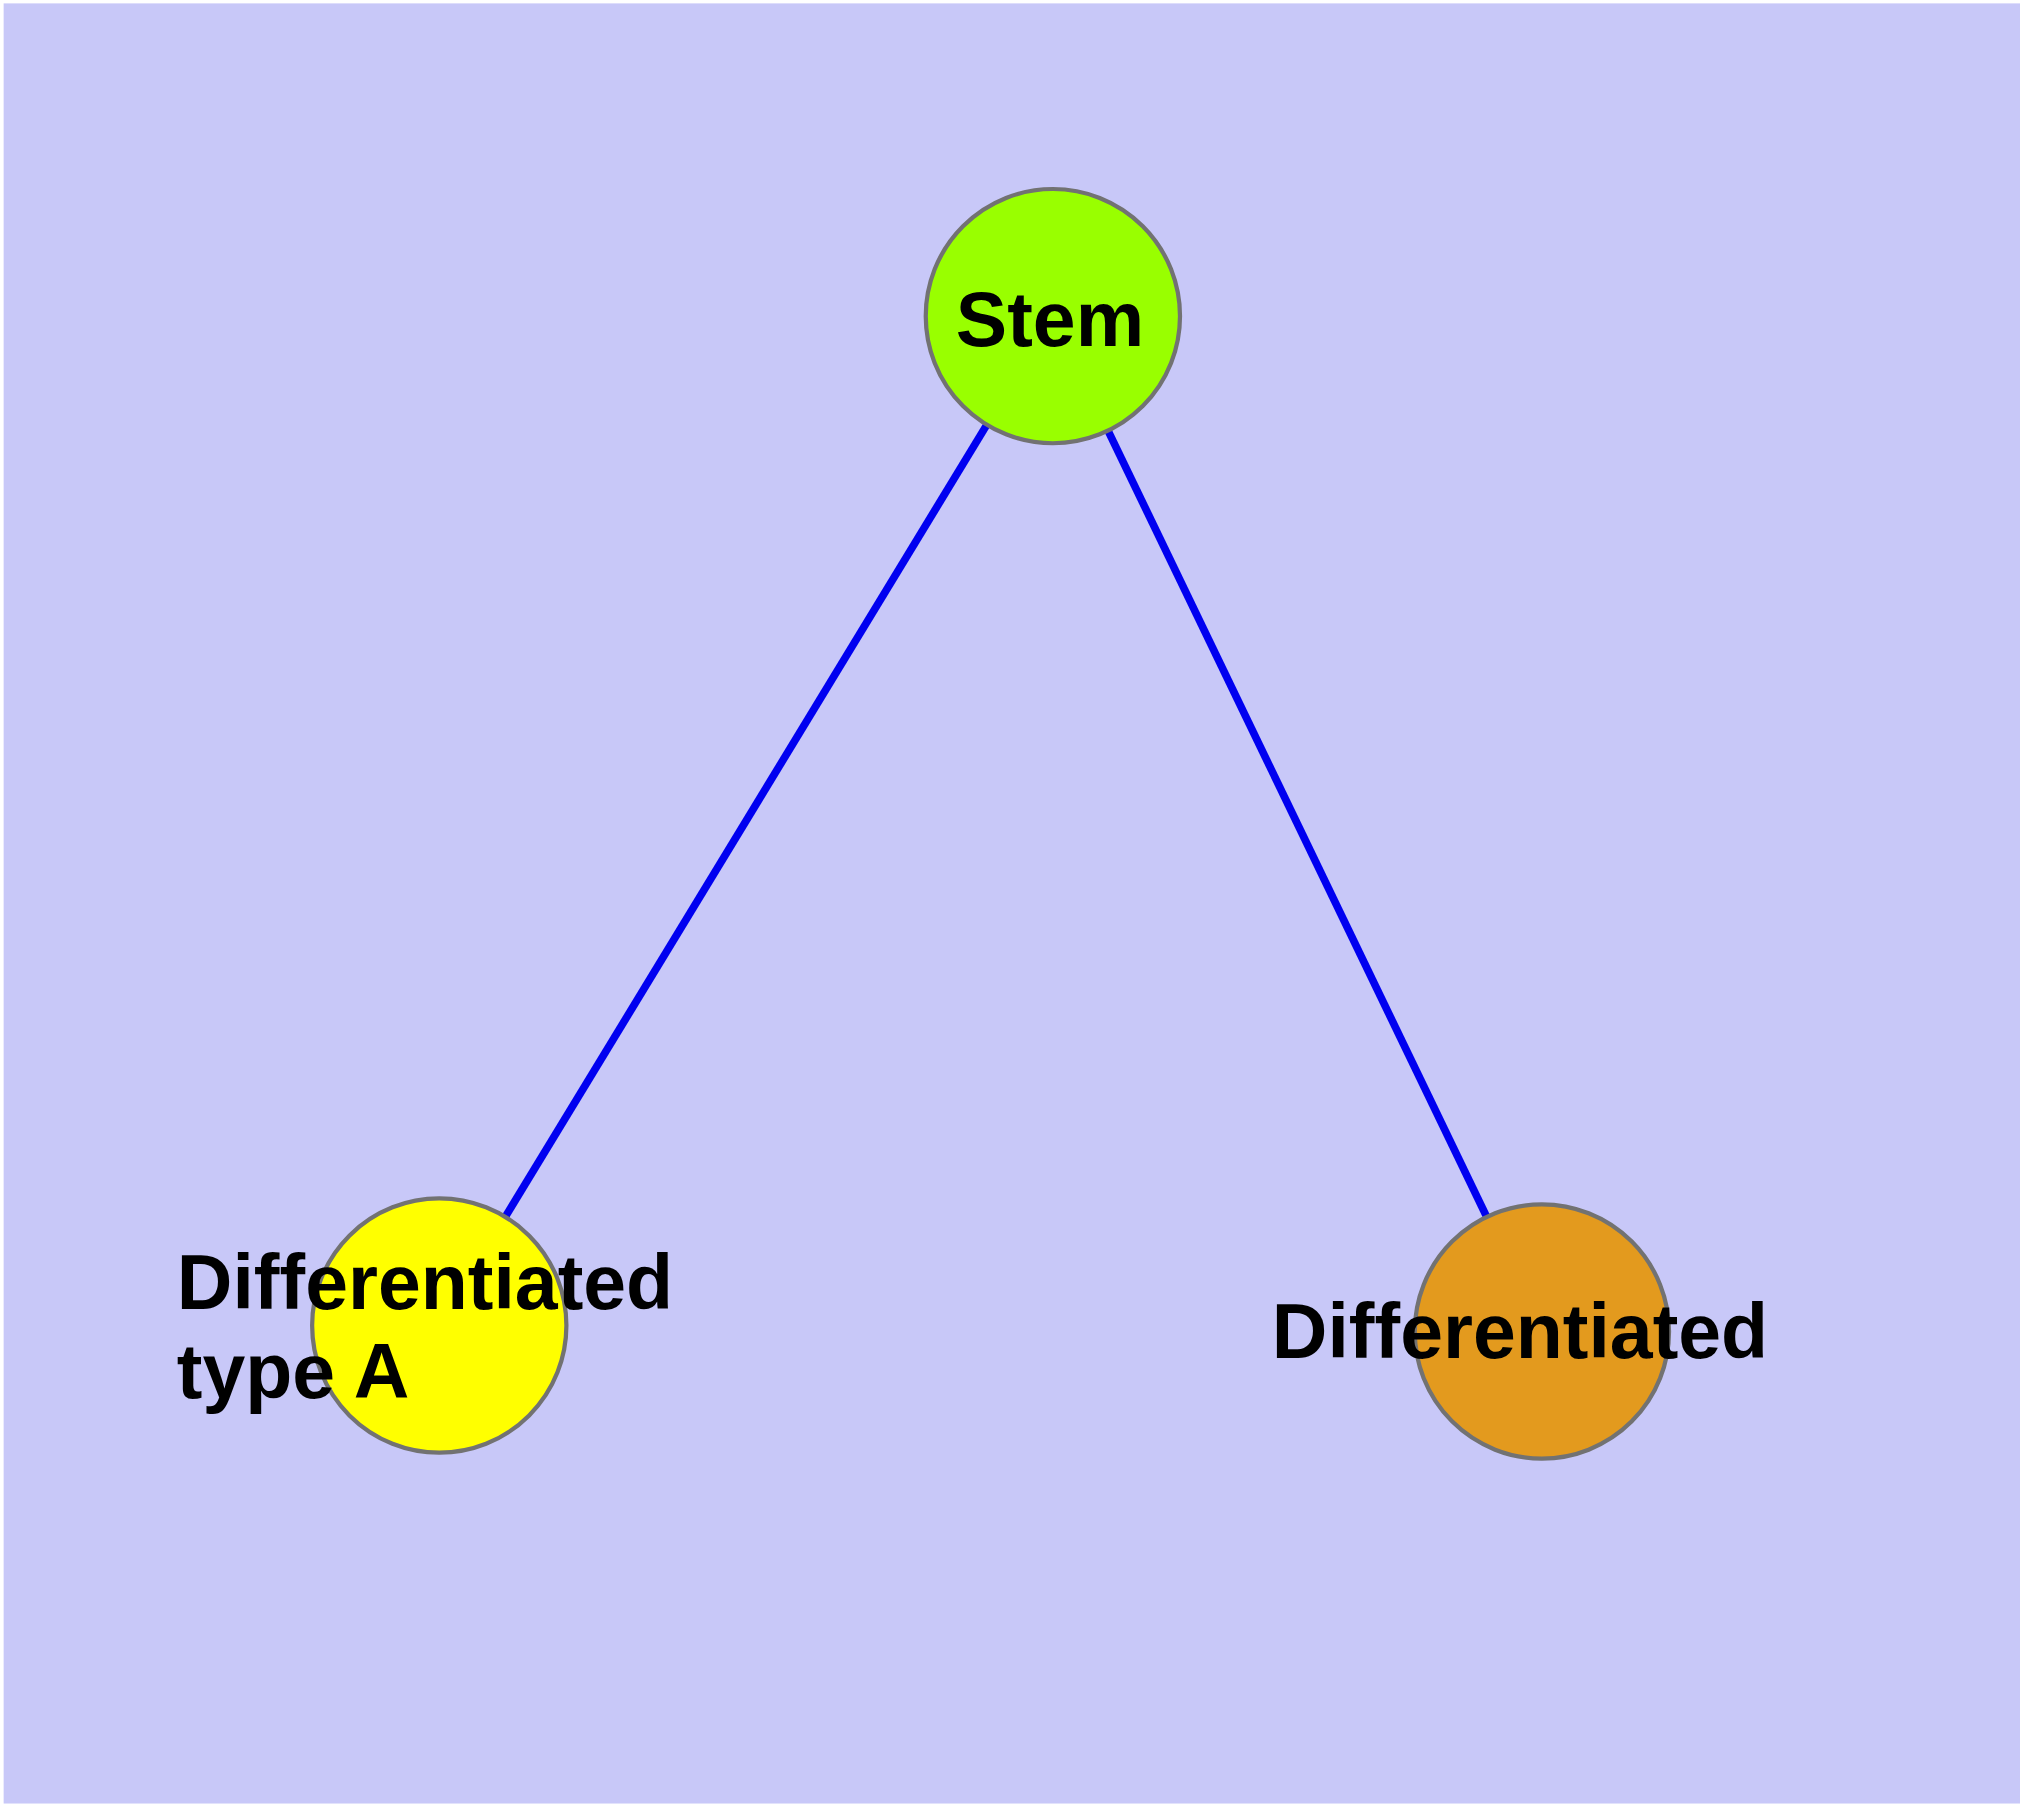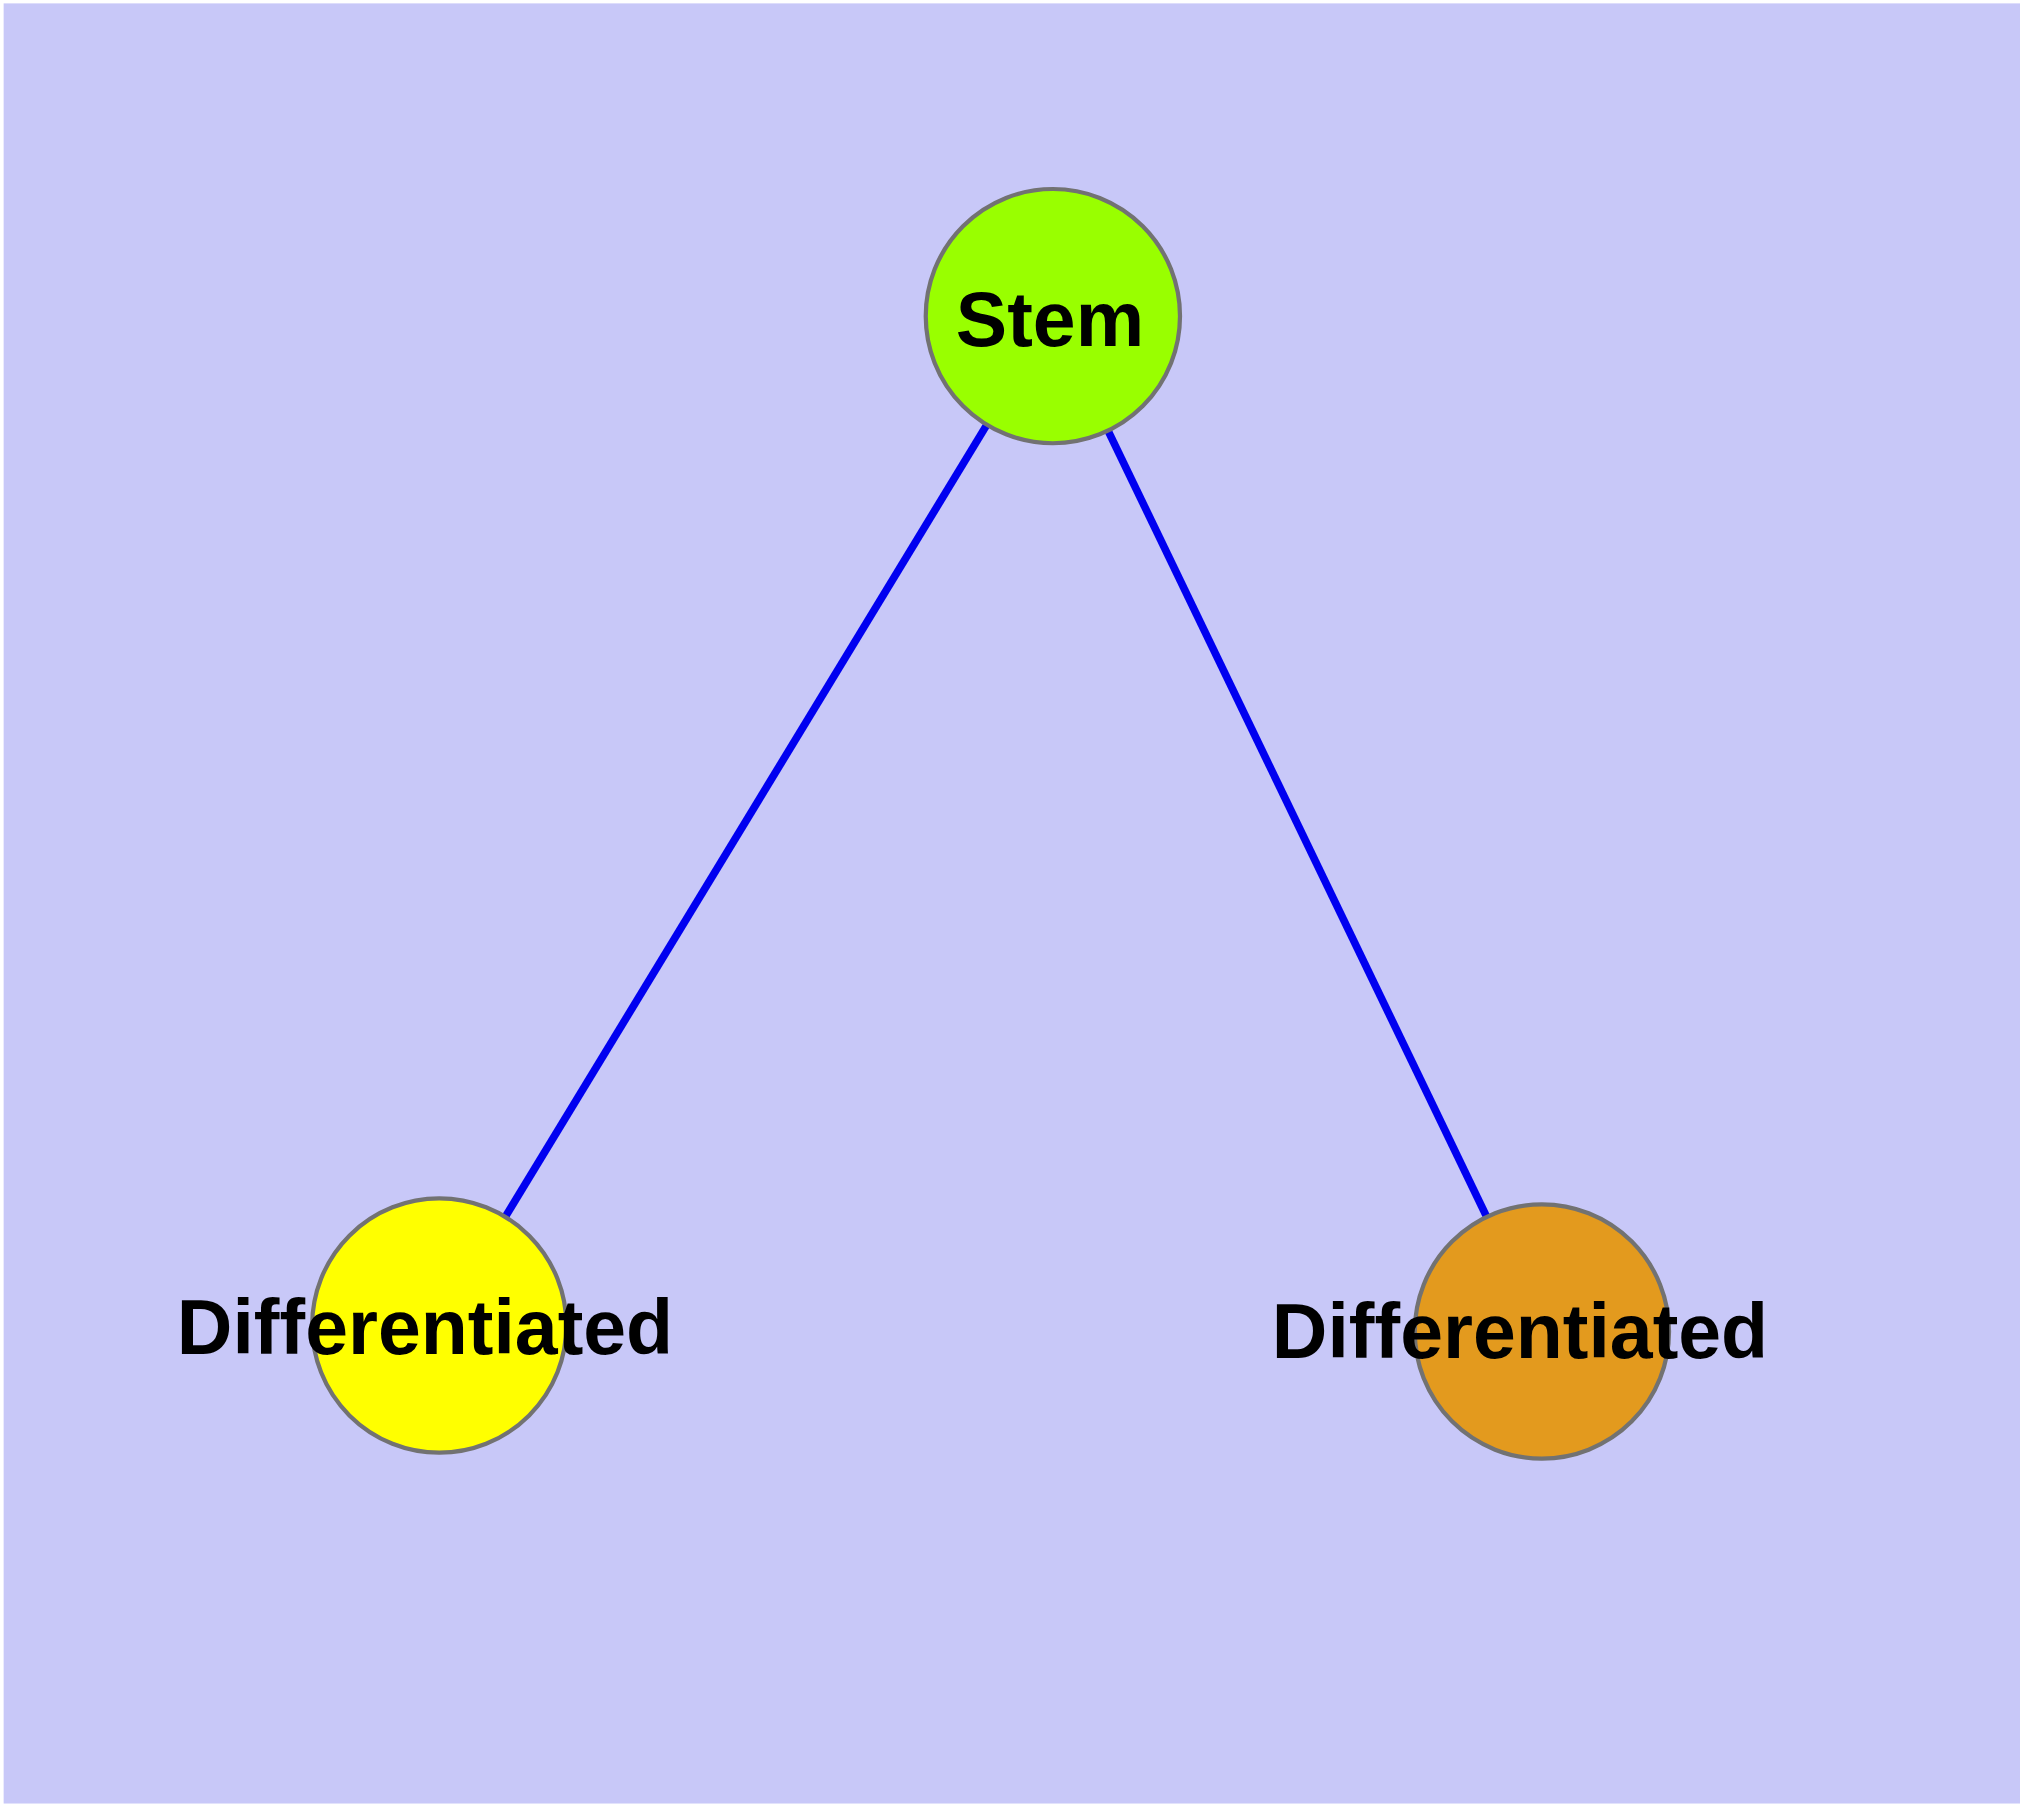--- a/index.html
+++ b/index.html
@@ -51,20 +51,21 @@
     <circle cx="518" cy="1564" r="150" stroke-width="5" fill="#FFFF00" stroke="#727272"></circle>
     <circle cx="1819" cy="1571" r="150" stroke-width="5" fill="#E39A1E" stroke="#727272"></circle>
   </svg>
 
   <div class="node-label" style="left:1050px; top:319px">
     <div>Stem</div>
   </div>
 
   <div class="node-label" style="left:425px; top:1327px">
     <div>Differentiated</div>
+    <div>type A</div>
   </div>
 
   <div class="node-label" style="left:1520px; top:1331px">
     <div>Differentiated</div>
   </div>
 
 </div>
 
 
 </body></html>

